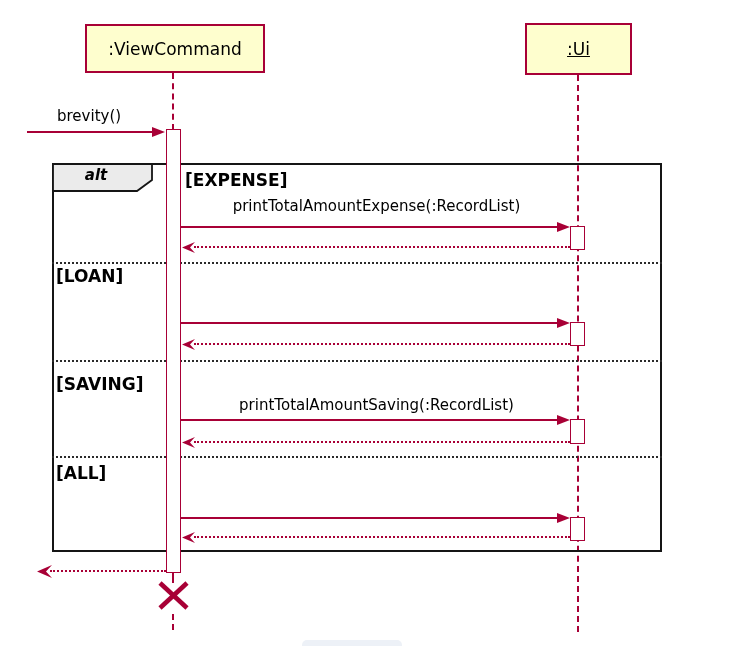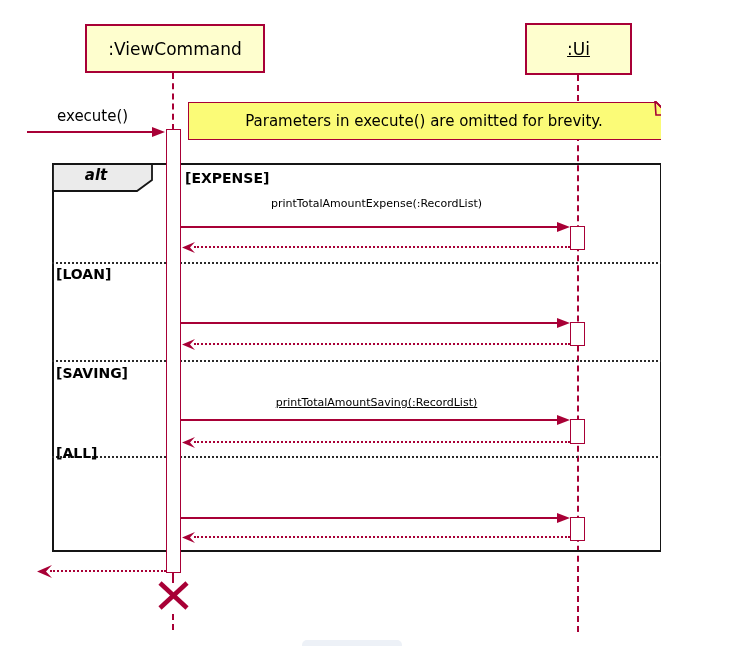--- a/index.html
+++ b/index.html
@@ -1,36 +1,36 @@
 <!DOCTYPE html>
 <html><head>
 <meta charset="utf-8">
 <style>
   html,body{margin:0;padding:0;background:#ffffff;}
   #canvas{
-    position:relative;width:661px;height:646px;background:#ffffff;
+    position:relative;width:731px;height:646px;background:#ffffff;
     font-family:"DejaVu Sans","Liberation Sans",sans-serif;color:#000;
     overflow:hidden;
   }
   
   .pbox{position:absolute;box-sizing:border-box;background:#FEFECE;border:2px solid #A80036;
         display:flex;align-items:center;justify-content:center;font-size:17px;z-index:5;}
   
   .lifeline{position:absolute;width:0;border-left:2px dashed #A80036;z-index:1;}
   
   .activation{position:absolute;box-sizing:border-box;background:#ffffff;border:1.6px solid #A80036;z-index:4;}
   
   .call-line{position:absolute;height:0;border-top:2px solid #A80036;z-index:6;}
   .head-right{position:absolute;width:0;height:0;border-left:13px solid #A80036;
               border-top:5px solid transparent;border-bottom:5px solid transparent;z-index:6;}
   .ret-line{position:absolute;height:0;border-top:2px dotted #A80036;z-index:6;}
   .ret-head{position:absolute;z-index:7;}
   
-  .msg-label{position:absolute;left:183px;width:387px;text-align:center;font-size:11px;z-index:6;white-space:nowrap;}
-  .guard{position:absolute;font-weight:bold;font-size:14px;z-index:6;white-space:nowrap;}
+  .msg-label{position:absolute;left:183px;width:387px;text-align:center;font-size:15px;z-index:6;white-space:nowrap;}
+  .guard{position:absolute;font-weight:bold;font-size:17px;z-index:6;white-space:nowrap;}
   
   .frame{position:absolute;box-sizing:border-box;border:2px solid #151515;background:transparent;z-index:3;}
   .divider{position:absolute;height:0;border-top:2px dotted #2a2a2a;z-index:3;}
   .pentagon-label{position:absolute;font-weight:bold;font-size:15px;text-align:center;z-index:6;}
   
   .note{position:absolute;box-sizing:border-box;background:#FBFB77;border:1.6px solid #A80036;
         display:flex;align-items:center;justify-content:center;font-size:15px;z-index:8;white-space:nowrap;}
   .note-fold{position:absolute;top:-1.6px;right:-1.6px;z-index:9;}
   .exec-label{position:absolute;font-size:15px;z-index:6;white-space:nowrap;}
   .svg-abs{position:absolute;z-index:6;}
@@ -46,32 +46,24 @@
   <div class="lifeline" style="left:172px;top:614px;height:16px;"></div>
   <div class="lifeline" style="left:577px;top:75px;height:557px;"></div>
 
   <div class="pbox" style="left:85px;top:24px;width:180px;height:49px;">
     <span>:ViewCommand</span>
   </div>
   <div class="pbox" style="left:525px;top:23px;width:107px;height:52px;text-decoration:underline;">
     <span>:Ui</span>
   </div>
 
-  <div class="exec-label" style="left:57px;top:107px;">execute()</div>
+  <div class="exec-label" style="left:57px;top:107px;">brevity()</div>
   <div class="call-line" style="left:27px;top:131px;width:125px;"></div>
   <div class="head-right" style="left:152px;top:127px;"></div>
 
-  <div class="note" style="left:188px;top:102px;width:482px;height:38px;">
-    <span style="margin-right:10px;">Parameters in execute() are omitted for brevity.</span>
-    <svg class="note-fold" width="21" height="21" viewBox="0 0 21 21">
-      <polygon points="5,0 21,0 21,16" fill="#ffffff"></polygon>
-      <polygon points="5,0 19,14 6,14" fill="#FBFB77" stroke="#A80036" stroke-width="1.6"></polygon>
-      <line x1="5" y1="0" x2="19" y2="14" stroke="#A80036" stroke-width="1.6"></line>
-    </svg>
-  </div>
 
   <div class="activation" style="left:166px;top:129px;width:15px;height:444px;"></div>
 
   <div class="frame" style="left:52px;top:163px;width:610px;height:389px;"></div>
   <svg class="svg-abs" style="left:53px;top:164px;z-index:5;" width="102" height="30" viewBox="0 0 102 30">
     <polygon points="0,0 99,0 99,16 84,27 0,27" fill="#EBEBEB" stroke="#151515" stroke-width="1.8"></polygon>
   </svg>
   <div class="pentagon-label" style="left:53px;top:166px;width:86px;font-style:italic;">alt</div>
 
   <div class="divider" style="left:52px;top:262px;width:610px;"></div>
@@ -90,31 +82,31 @@
 
   <div class="guard" style="left:56px;top:266px;">[LOAN]</div>
   <div class="call-line" style="left:181px;top:322px;width:376px;"></div>
   <div class="head-right" style="left:557px;top:318px;"></div>
   <div class="activation" style="left:570px;top:322px;width:15px;height:24px;"></div>
   <div class="ret-line" style="left:194px;top:343px;width:376px;"></div>
   <svg class="ret-head" style="left:180px;top:338px;" width="16" height="13" viewBox="0 0 16 13">
     <path d="M15 1 L2 6.5 L15 12 L10 6.5 Z" fill="#A80036"></path>
   </svg>
 
-  <div class="guard" style="left:56px;top:365px;">[SAVING]</div>
-  <div class="msg-label" style="top:396px;text-decoration:underline;">printTotalAmountSaving(:RecordList)</div>
+  <div class="guard" style="left:56px;top:374px;">[SAVING]</div>
+  <div class="msg-label" style="top:396px;">printTotalAmountSaving(:RecordList)</div>
   <div class="call-line" style="left:181px;top:419px;width:376px;"></div>
   <div class="head-right" style="left:557px;top:415px;"></div>
   <div class="activation" style="left:570px;top:419px;width:15px;height:25px;"></div>
   <div class="ret-line" style="left:194px;top:441px;width:376px;"></div>
   <svg class="ret-head" style="left:180px;top:436px;" width="16" height="13" viewBox="0 0 16 13">
     <path d="M15 1 L2 6.5 L15 12 L10 6.5 Z" fill="#A80036"></path>
   </svg>
 
-  <div class="guard" style="left:56px;top:445px;">[ALL]</div>
+  <div class="guard" style="left:56px;top:463px;">[ALL]</div>
   <div class="call-line" style="left:181px;top:517px;width:376px;"></div>
   <div class="head-right" style="left:557px;top:513px;"></div>
   <div class="activation" style="left:570px;top:517px;width:15px;height:24px;"></div>
   <div class="ret-line" style="left:194px;top:536px;width:376px;"></div>
   <svg class="ret-head" style="left:180px;top:531px;" width="16" height="13" viewBox="0 0 16 13">
     <path d="M15 1 L2 6.5 L15 12 L10 6.5 Z" fill="#A80036"></path>
   </svg>
 
   <div class="ret-line" style="left:50px;top:570px;width:116px;"></div>
   <svg class="ret-head" style="left:35px;top:564px;" width="18" height="15" viewBox="0 0 18 15">

